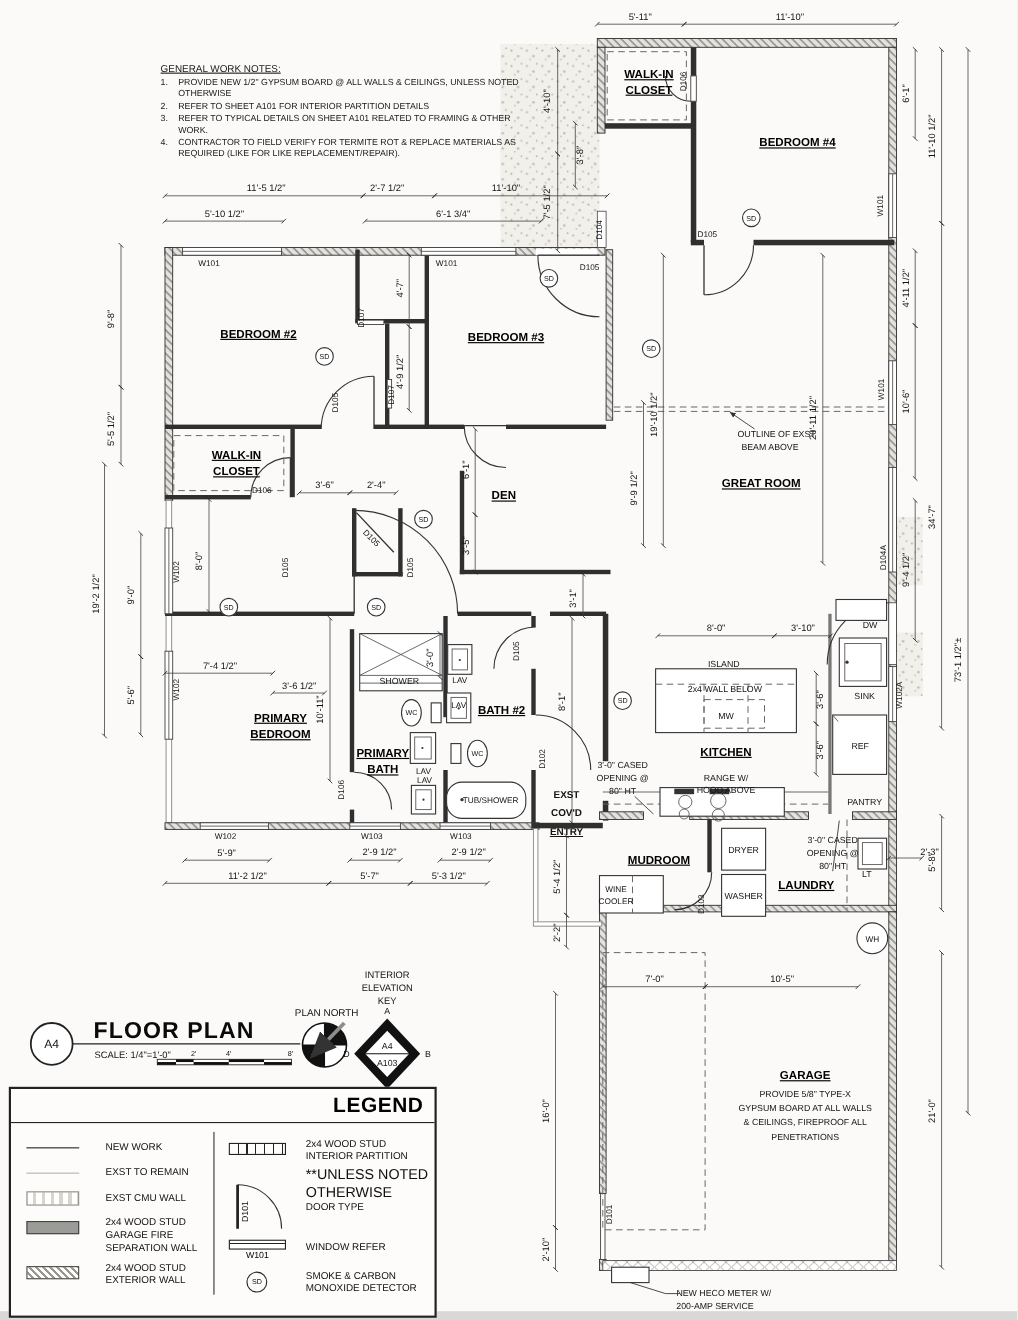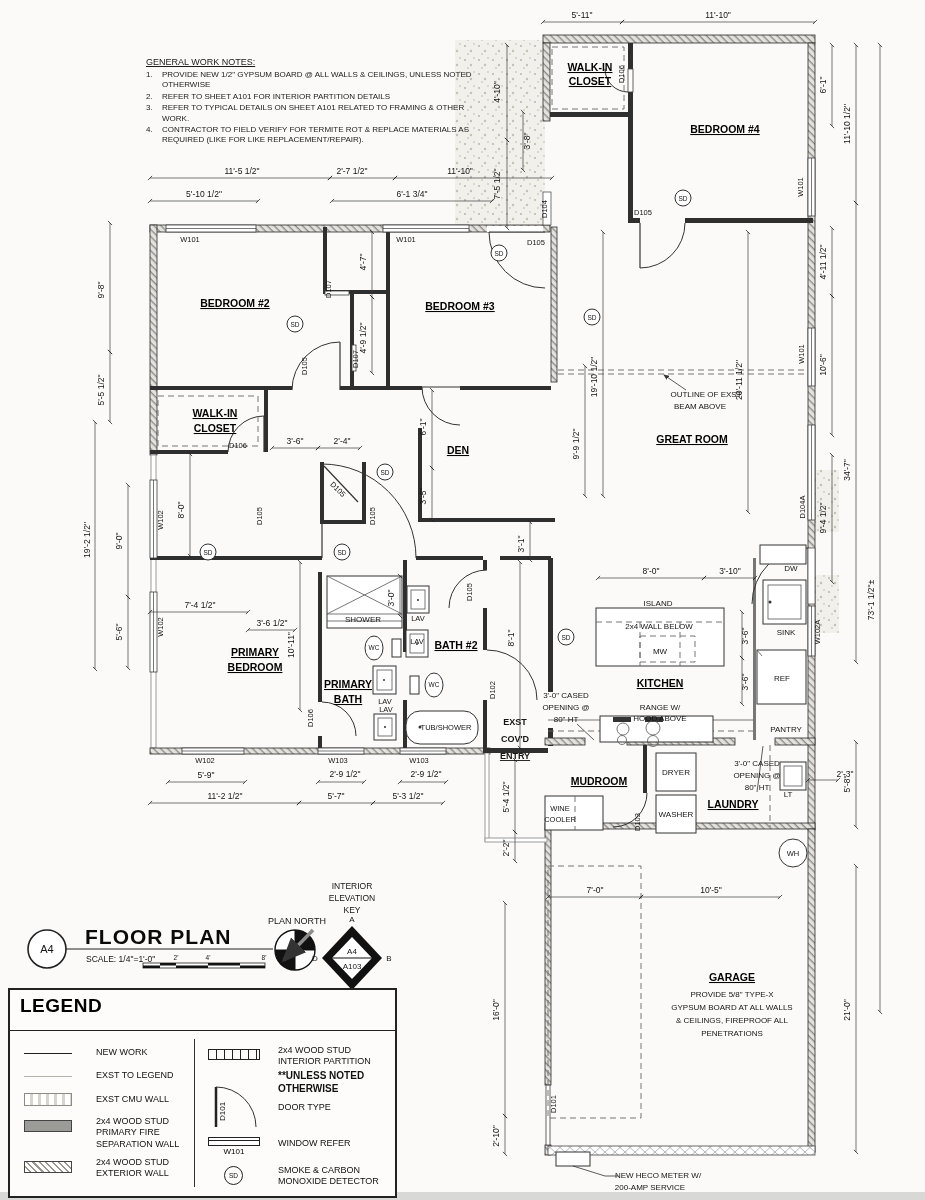--- a/index.html
+++ b/index.html
@@ -26,21 +26,21 @@
   .sm{font:6.5px "Liberation Sans",sans-serif;fill:#141414;text-anchor:middle;}
   .tt{font:700 21px "Liberation Sans",sans-serif;fill:#0a0a0a;letter-spacing:1px;}
   .st{font:8.5px "Liberation Sans",sans-serif;fill:#141414;}
   .kt{font:9px "Liberation Sans",sans-serif;fill:#141414;text-anchor:middle;}
   
   #notes{position:absolute;left:146px;top:57px;width:335px;color:#1a1a1a;}
   #notes .nt{font-size:9px;font-weight:400;text-decoration:underline;margin-bottom:3px;}
   #notes .nrow{display:grid;grid-template-columns:16px 1fr;font-size:8px;line-height:1.3;margin-bottom:1px;}
   
   #legend{position:absolute;left:8px;top:988px;width:385px;height:206px;border:2px solid #222;background:#fdfcfa;}
-  #legend .lt{font-size:19px;font-weight:700;padding:5px 10px 13px 10px;border-bottom:1.5px solid #222;letter-spacing:.5px;}
+  #legend .lt{font-size:19px;font-weight:700;padding:5px 10px 3px 10px;border-bottom:1.5px solid #222;letter-spacing:.5px;text-align:right;}
   #legend .cols{position:relative;height:160px;padding-left:48px;}
   #legend .vdiv{position:absolute;left:184px;top:8px;bottom:4px;width:1px;background:#333;}
   .litem{position:absolute;font-size:9px;line-height:1.25;color:#111;}
   .sym{position:absolute;}
   .s-new{width:48px;border-top:1.5px solid #222;}
   .s-exst{width:48px;border-top:1px solid #b5b2ab;}
   .s-cmu{width:46px;height:11px;border:1px solid #8e8b84;background:repeating-linear-gradient(90deg,#fff 0 5px,#d8d5cd 5px 8px);}
   .s-fire{width:46px;height:10px;border:1px solid #444;background:#9b9b98;}
   .s-ext{width:46px;height:10px;border:1px solid #444;background:repeating-linear-gradient(45deg,#fff 0 3px,#9a978f 3px 4.5px);}
   .s-part{width:50px;height:9px;border:1.2px solid #222;background:repeating-linear-gradient(90deg,transparent 0 7px,#222 7px 8px);}
@@ -641,31 +641,31 @@
 </div>
 
 <div id="legend">
   <div class="lt">LEGEND</div>
   <div class="cols">
     <div class="vdiv"></div>
 
     <div class="sym s-new" style="left:14px;top:22px"></div>
     <div class="litem" style="left:86px;top:16px;width:95px">NEW WORK</div>
     <div class="sym s-exst" style="left:14px;top:45px"></div>
-    <div class="litem" style="left:86px;top:39px;width:95px">EXST TO LEGEND</div>
+    <div class="litem" style="left:86px;top:39px;width:95px">EXST TO REMAIN</div>
     <div class="sym s-cmu" style="left:14px;top:62px"></div>
     <div class="litem" style="left:86px;top:63px;width:95px">EXST CMU WALL</div>
     <div class="sym s-fire" style="left:14px;top:89px"></div>
-    <div class="litem" style="left:86px;top:85px;width:95px">2x4 WOOD STUD PRIMARY FIRE SEPARATION WALL</div>
+    <div class="litem" style="left:86px;top:85px;width:95px">2x4 WOOD STUD GARAGE FIRE SEPARATION WALL</div>
     <div class="sym s-ext" style="left:14px;top:130px"></div>
     <div class="litem" style="left:86px;top:126px;width:95px">2x4 WOOD STUD EXTERIOR WALL</div>
 
     <div class="sym s-part" style="left:198px;top:18px"></div>
     <div class="litem" style="left:268px;top:14px;width:112px">2x4 WOOD STUD INTERIOR PARTITION</div>
-    <div class="litem" style="left:268px;top:39px;width:116px;font-size:10px;font-weight:700">**UNLESS NOTED OTHERWISE</div>
+    <div class="litem" style="left:268px;top:39px;width:116px;font-size:13px;font-weight:400">**UNLESS NOTED OTHERWISE</div>
     <svg class="sym" style="left:198px;top:52px" width="52" height="50">
       <line x1="8" y1="4" x2="8" y2="44" stroke="#222" stroke-width="2.5"></line>
       <path d="M8,4 A40,40 0 0 1 48,44" fill="none" stroke="#333" stroke-width="1"></path>
       <text x="17" y="38" font-size="8" fill="#111" transform="rotate(-90 17,38)">D101</text>
     </svg>
     <div class="litem" style="left:268px;top:71px;width:112px">DOOR TYPE</div>
     <div class="sym s-win" style="left:198px;top:106px"></div>
     <div class="wtag sym" style="left:198px;top:114px;width:52px">W101</div>
     <div class="litem" style="left:268px;top:107px;width:112px">WINDOW REFER</div>
     <div class="sym s-sd" style="left:214px;top:135px">SD</div>

